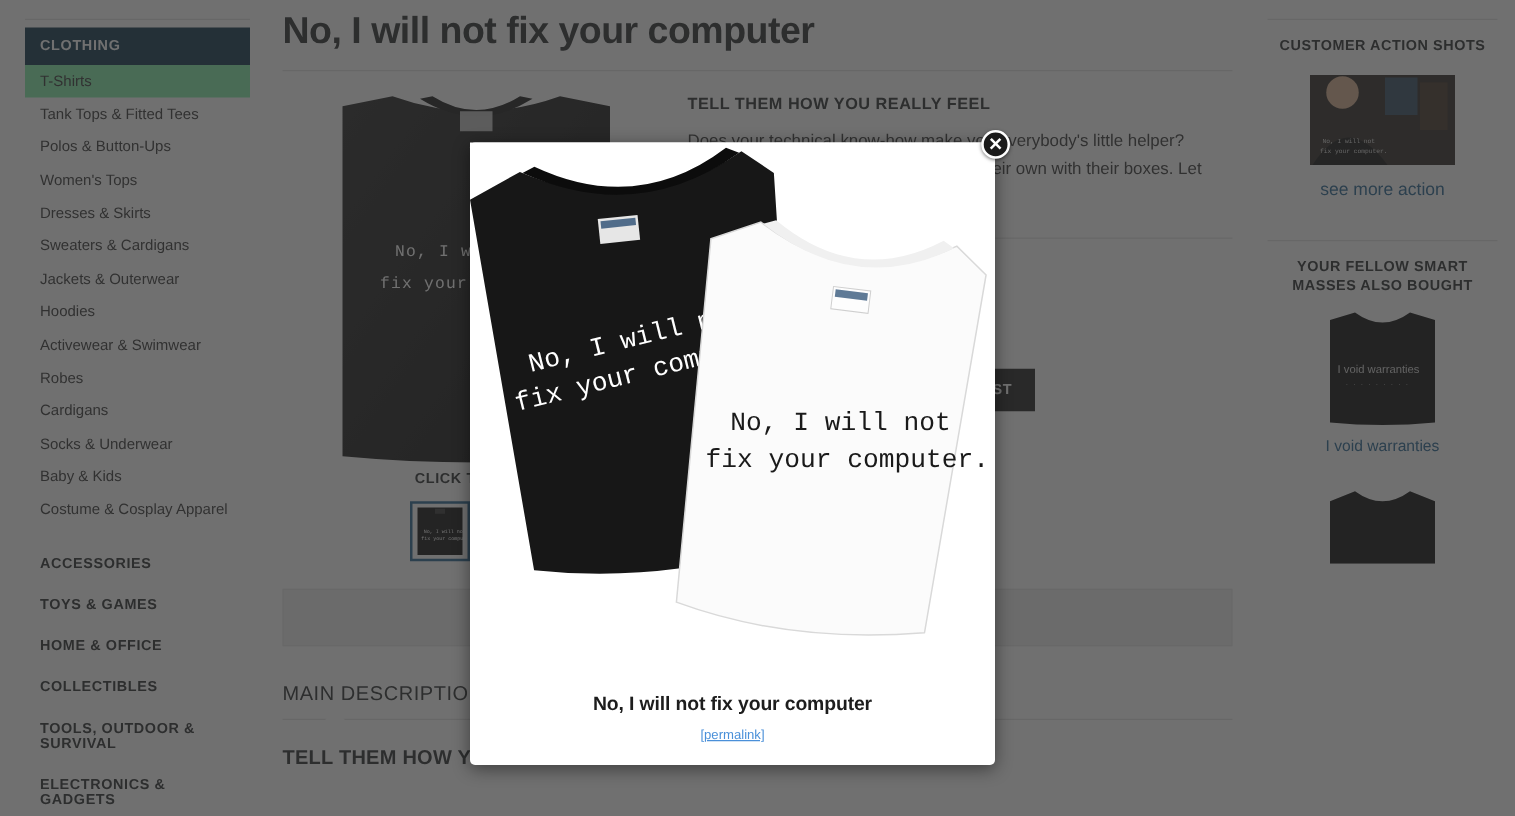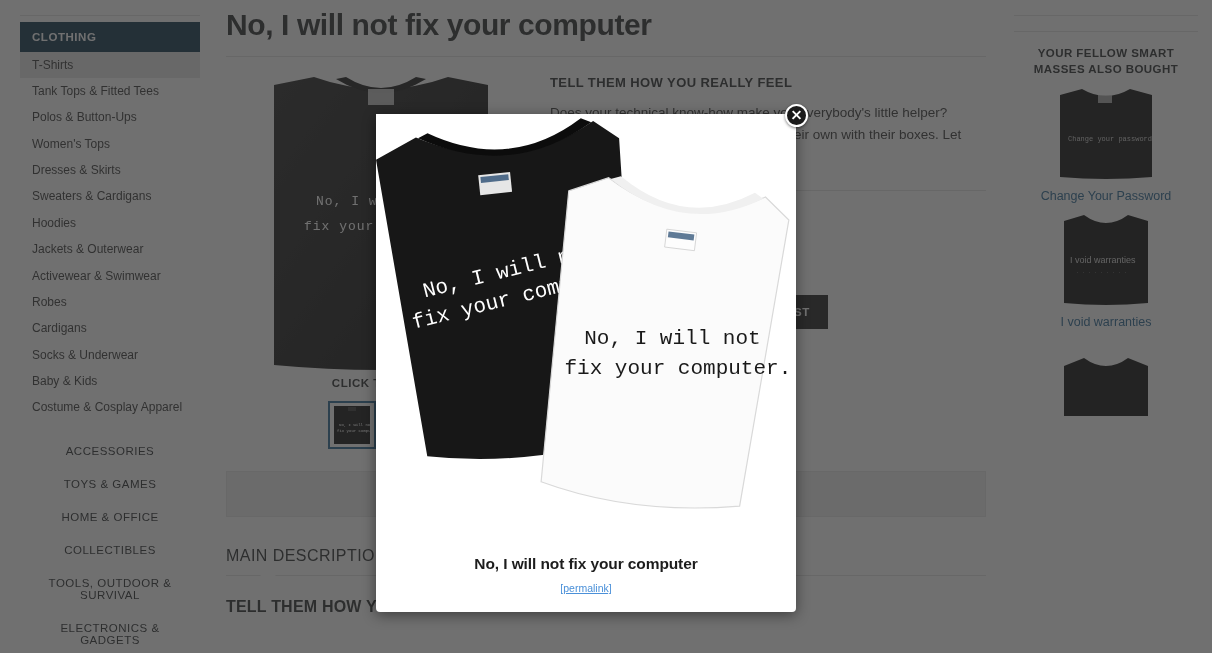--- a/index.html
+++ b/index.html
@@ -32,29 +32,28 @@
     letter-spacing: .55px;
     padding: 9px 12px;
     margin-top: 6px;
   }
   .sb-sub {
     font-size: 12px;
     color: #3c3c3c;
     padding: 6.6px 12px;
     line-height: 1.1;
   }
-  .sb-sub.sel { background: #e5e5e5; }
+  .sb-sub.sel { background: #86efac; }
   .sb-top {
     font-size: 11.5px;
-    font-weight: normal;
+    font-weight: bold;
     letter-spacing: .5px;
     color: #2f3234;
     padding: 9px 12px;
     margin-top: 3px;
-    text-align: center;
   }
   .sb-gap { height: 12px; }
 
   
   .main {
     flex: 1 1 auto;
     padding: 0 14px 0 6px;
     min-width: 0;
   }
   .page-title {
@@ -266,24 +265,24 @@
     <div class="sb-sub">
       <span>Women's Tops</span>
     </div>
     <div class="sb-sub">
       <span>Dresses &amp; Skirts</span>
     </div>
     <div class="sb-sub">
       <span>Sweaters &amp; Cardigans</span>
     </div>
     <div class="sb-sub">
+      <span>Jackets &amp; Outerwear</span>
+    </div>
+    <div class="sb-sub">
       <span>Hoodies</span>
-    </div>
-    <div class="sb-sub">
-      <span>Jackets &amp; Outerwear</span>
     </div>
     <div class="sb-sub">
       <span>Activewear &amp; Swimwear</span>
     </div>
     <div class="sb-sub">
       <span>Robes</span>
     </div>
     <div class="sb-sub">
       <span>Cardigans</span>
     </div>
@@ -397,36 +396,41 @@
       </div>
     </div>
     <div class="tabs-rule"></div>
 
     <div class="sec-head">TELL THEM HOW YOU REALLY FEEL</div>
   </main>
 
   <aside class="rail">
     <div class="rail-rule"></div>
 
+    <section class="card">
+      <div class="card-title">CUSTOMER ACTION SHOTS</div>
+      <div class="shot">
+        <svg width="116" height="72" viewBox="0 0 116 72">
+          <rect width="116" height="72" fill="#332e2a"></rect>
+          <rect x="60" y="2" width="26" height="30" fill="#3b5a78" opacity=".8"></rect>
+          <rect x="88" y="6" width="22" height="38" fill="#4a3a2c"></rect>
+          <circle cx="26" cy="14" r="13" fill="#d9b293"></circle>
+          <path d="M2,72 Q30,28 62,72 Z" fill="#181818"></path>
+          <text x="10" y="54" font-size="5" fill="#d8d8d8" font-family="Liberation Mono, monospace">No, I will not</text>
+          <text x="8" y="62" font-size="5" fill="#d8d8d8" font-family="Liberation Mono, monospace">fix your computer.</text>
+        </svg>
+      </div>
+      <a class="rail-link">see more action</a>
+    </section>
 
     <div class="rail-rule"></div>
 
     <section class="card">
       <div class="card-title">YOUR FELLOW SMART MASSES ALSO BOUGHT</div>
 
-      <div class="rail-prod">
-        <div class="rail-prod-img">
-          <svg width="108" height="94" viewBox="0 0 108 94">
-            <path d="M8,8 L30,2 Q54,16 78,2 L100,8 L100,90 Q54,94 8,90 Z" fill="#131313"></path>
-            <rect x="46" y="8" width="14" height="8" fill="#cfcfcf" opacity=".8"></rect>
-            <text x="16" y="54" font-size="7" fill="#cccccc" font-family="Liberation Mono, monospace">Change your password</text>
-          </svg>
-        </div>
-        <a class="rail-prod-name">Change Your Password</a>
-      </div>
 
       <div class="rail-prod">
         <div class="rail-prod-img">
           <svg width="108" height="94" viewBox="0 0 108 94">
             <path d="M12,8 L32,2 Q54,18 76,2 L96,8 L96,90 Q54,94 12,90 Z" fill="#121212"></path>
             <text x="18" y="50" font-size="9" fill="#d4d4d4" font-family="Liberation Sans, sans-serif">I void warranties</text>
             <text x="24" y="60" font-size="5" fill="#8a8a8a" font-family="Liberation Mono, monospace">. . . . . . . . .</text>
           </svg>
         </div>
         <a class="rail-prod-name">I void warranties</a>

